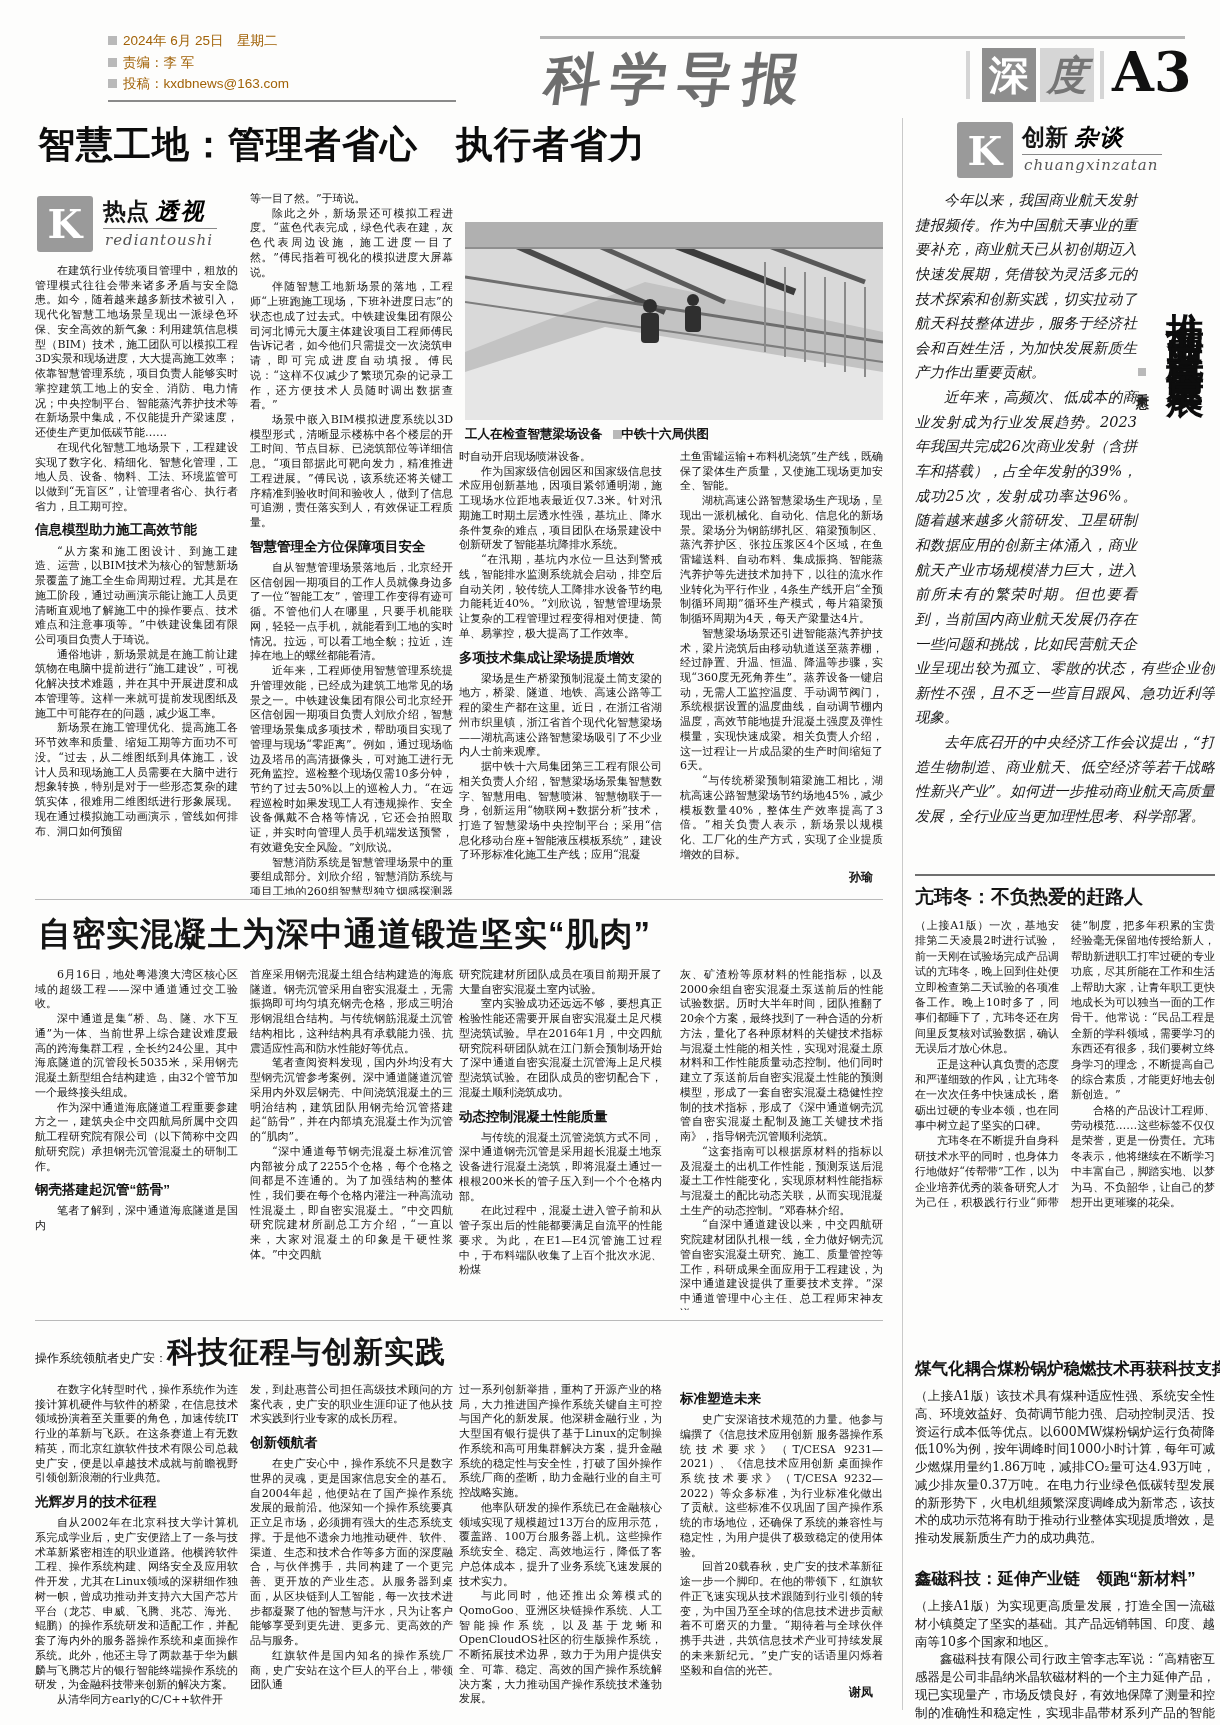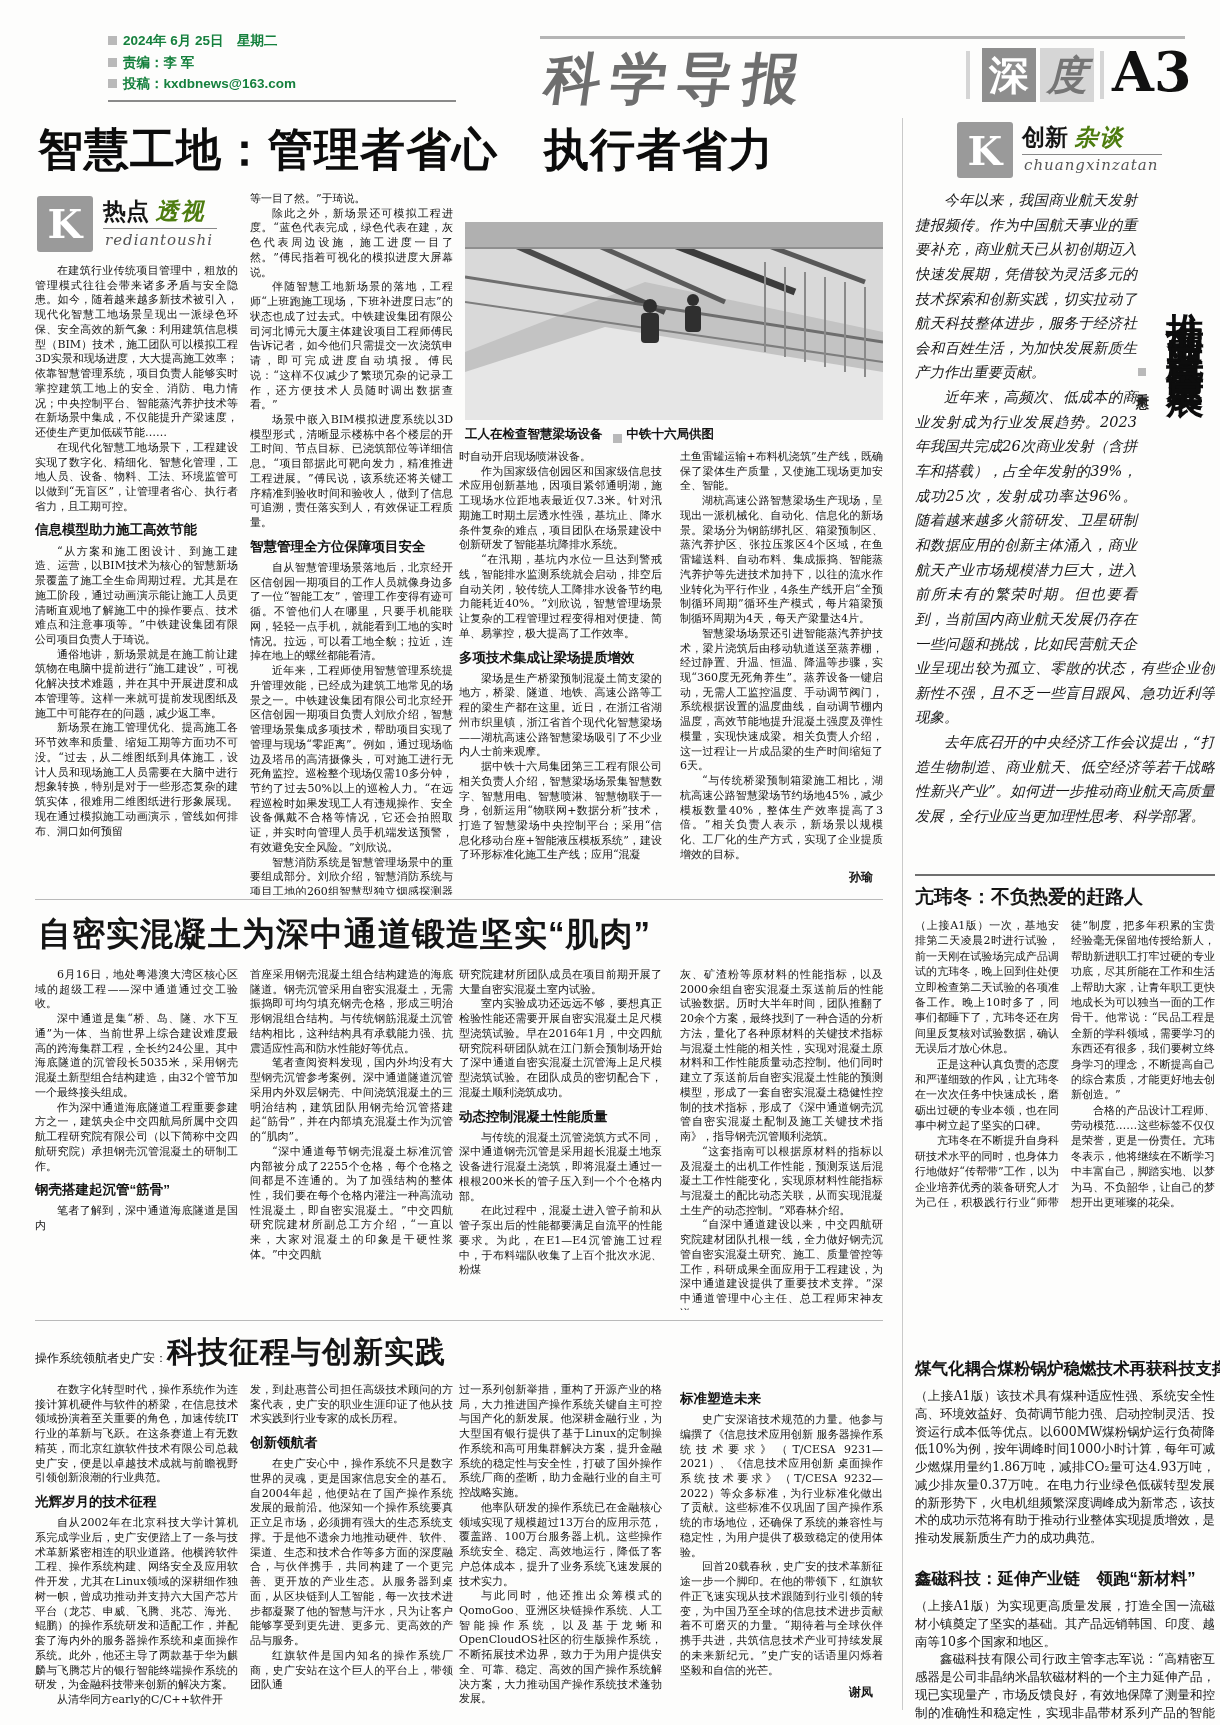--- a/index.html
+++ b/index.html
@@ -1,20 +1,20 @@
 <!DOCTYPE html>
 <html><head>
 <meta charset="utf-8">
 <style>
   html,body{margin:0;padding:0;background:#e9e9e9;}
   .page{position:relative;width:1220px;height:1725px;background:#fdfdfc;margin:0 auto;
         font-family:"Liberation Sans",sans-serif;color:#151515;overflow:hidden;}
   
   .meta{position:absolute;left:108px;top:30px;width:348px;font-size:13.5px;line-height:1.6;
-        border-bottom:2px solid #8a8a8a;padding-bottom:5px;color:#15803d;font-weight:bold;}
+        border-bottom:2px solid #8a8a8a;padding-bottom:5px;color:#a16207;}
   .meta .row{display:flex;align-items:center;gap:6px;}
   .sq{display:inline-block;width:9px;height:9px;background:#b9b9b9;flex:0 0 auto;}
   .masthead{position:absolute;left:545px;top:42px;font-family:"DejaVu Serif",serif;
         font-size:56px;font-weight:bold;color:#6e6e6e;letter-spacing:10px;transform:skewX(-8deg);}
   .toprule{position:absolute;left:540px;top:36px;width:645px;height:3px;background:#b5b5b5;}
   .vbar{position:absolute;width:4px;height:48px;background:#d5d5d5;top:51px;}
   .badge{position:absolute;top:48px;width:54px;height:54px;display:flex;align-items:center;justify-content:center;
         font-family:"DejaVu Serif",serif;font-weight:bold;font-size:40px;}
   .badge.shen{left:982px;background:#8e8e8e;color:#fff;}
   .badge.du{left:1040px;background:#d6d6d6;color:#757575;font-style:italic;}
@@ -25,43 +25,43 @@
   .hrule{position:absolute;height:1px;background:#b9b9b9;}
   .hrule.h1{left:35px;top:899px;width:848px;}
   .hrule.h2{left:35px;top:1320px;width:848px;}
   .hrule.dark{left:915px;top:874px;width:300px;height:2px;background:#6f6f6f;}
   
   .p{margin:0;text-indent:2em;text-align:justify;font-family:"DejaVu Serif",serif;}
   .p.cont{text-indent:0;}
   .subhead{font-weight:bold;font-family:"Liberation Sans",sans-serif;margin:7px 0 5px;}
   .byl{text-align:right;font-weight:bold;font-family:"Liberation Sans",sans-serif;padding-right:10px;margin-top:6px;}
   
-  .headline{position:absolute;left:38px;top:120px;width:845px;font-size:45px;font-weight:900;
+  .headline{position:absolute;left:38px;top:120px;width:845px;font-size:37px;font-weight:900;
         letter-spacing:1px;color:#0c0c0c;white-space:nowrap;}
   .mainbody{position:absolute;left:35px;top:192px;width:848px;height:703px;}
   .mcol{position:absolute;top:0;width:203px;height:703px;overflow:hidden;font-size:11px;line-height:1.34;}
   .mcol .subhead{font-size:13.5px;}
   .mcol .byl{font-size:12px;}
   .c1{left:0;} .c2{left:215px;} .c3{left:424px;top:258px;height:445px;} .c4{left:645px;top:258px;height:445px;}
   
   .klogo{display:flex;gap:10px;align-items:flex-start;margin:4px 0 12px 2px;}
   .kbox{width:56px;height:56px;background:#9a9a9a;color:#fff;display:flex;align-items:center;justify-content:center;
         font-family:"DejaVu Serif",serif;font-size:40px;font-weight:bold;border-radius:3px;}
   .ktxt{padding-top:2px;}
   .ktitle{font-size:23px;line-height:1.1;}
   .ktitle .b{font-weight:900;}
-  .ktitle .s{font-family:"DejaVu Serif",serif;font-style:italic;color:#4d7c0f;font-weight:bold;letter-spacing:2px;}
+  .ktitle .s{font-family:"DejaVu Serif",serif;font-style:italic;color:#000000;font-weight:bold;letter-spacing:2px;}
   .kpy{font-family:"DejaVu Serif",serif;font-style:italic;font-size:15px;color:#555;
         border-top:1px solid #888;margin-top:4px;padding:1px 4px 0 2px;letter-spacing:1px;}
   
   .photo{position:absolute;left:430px;top:30px;width:418px;height:198px;overflow:hidden;
         background:linear-gradient(160deg,#ededed 0%,#cfcfcf 45%,#b7b7b7 100%);}
   .caption{position:absolute;left:430px;top:234px;width:418px;display:flex;gap:10px;align-items:center;
         font-size:12.5px;font-weight:bold;}
-  .caption .credit{display:flex;align-items:flex-end;gap:5px;}
+  .caption .credit{display:flex;align-items:center;}
   
   .sidebar{position:absolute;left:915px;top:118px;width:300px;height:750px;}
   .sklogo{display:flex;gap:9px;margin:4px 0 10px 42px;}
   .sidebody{position:relative;margin-top:4px;font-size:14.5px;line-height:1.7;height:635px;overflow:hidden;}
   .sidebody .p{font-style:italic;}
   .spacer{float:right;width:78px;height:452px;}
   .vtitle{position:absolute;right:-2px;top:94px;writing-mode:vertical-rl;font-size:38px;font-weight:900;
         letter-spacing:7px;color:#0d0d0d;font-family:"Liberation Sans",sans-serif;font-style:normal;}
   .vauthor{position:absolute;right:62px;top:180px;writing-mode:vertical-rl;font-size:13px;font-weight:bold;
         color:#222;font-style:normal;letter-spacing:3px;display:flex;align-items:center;}

